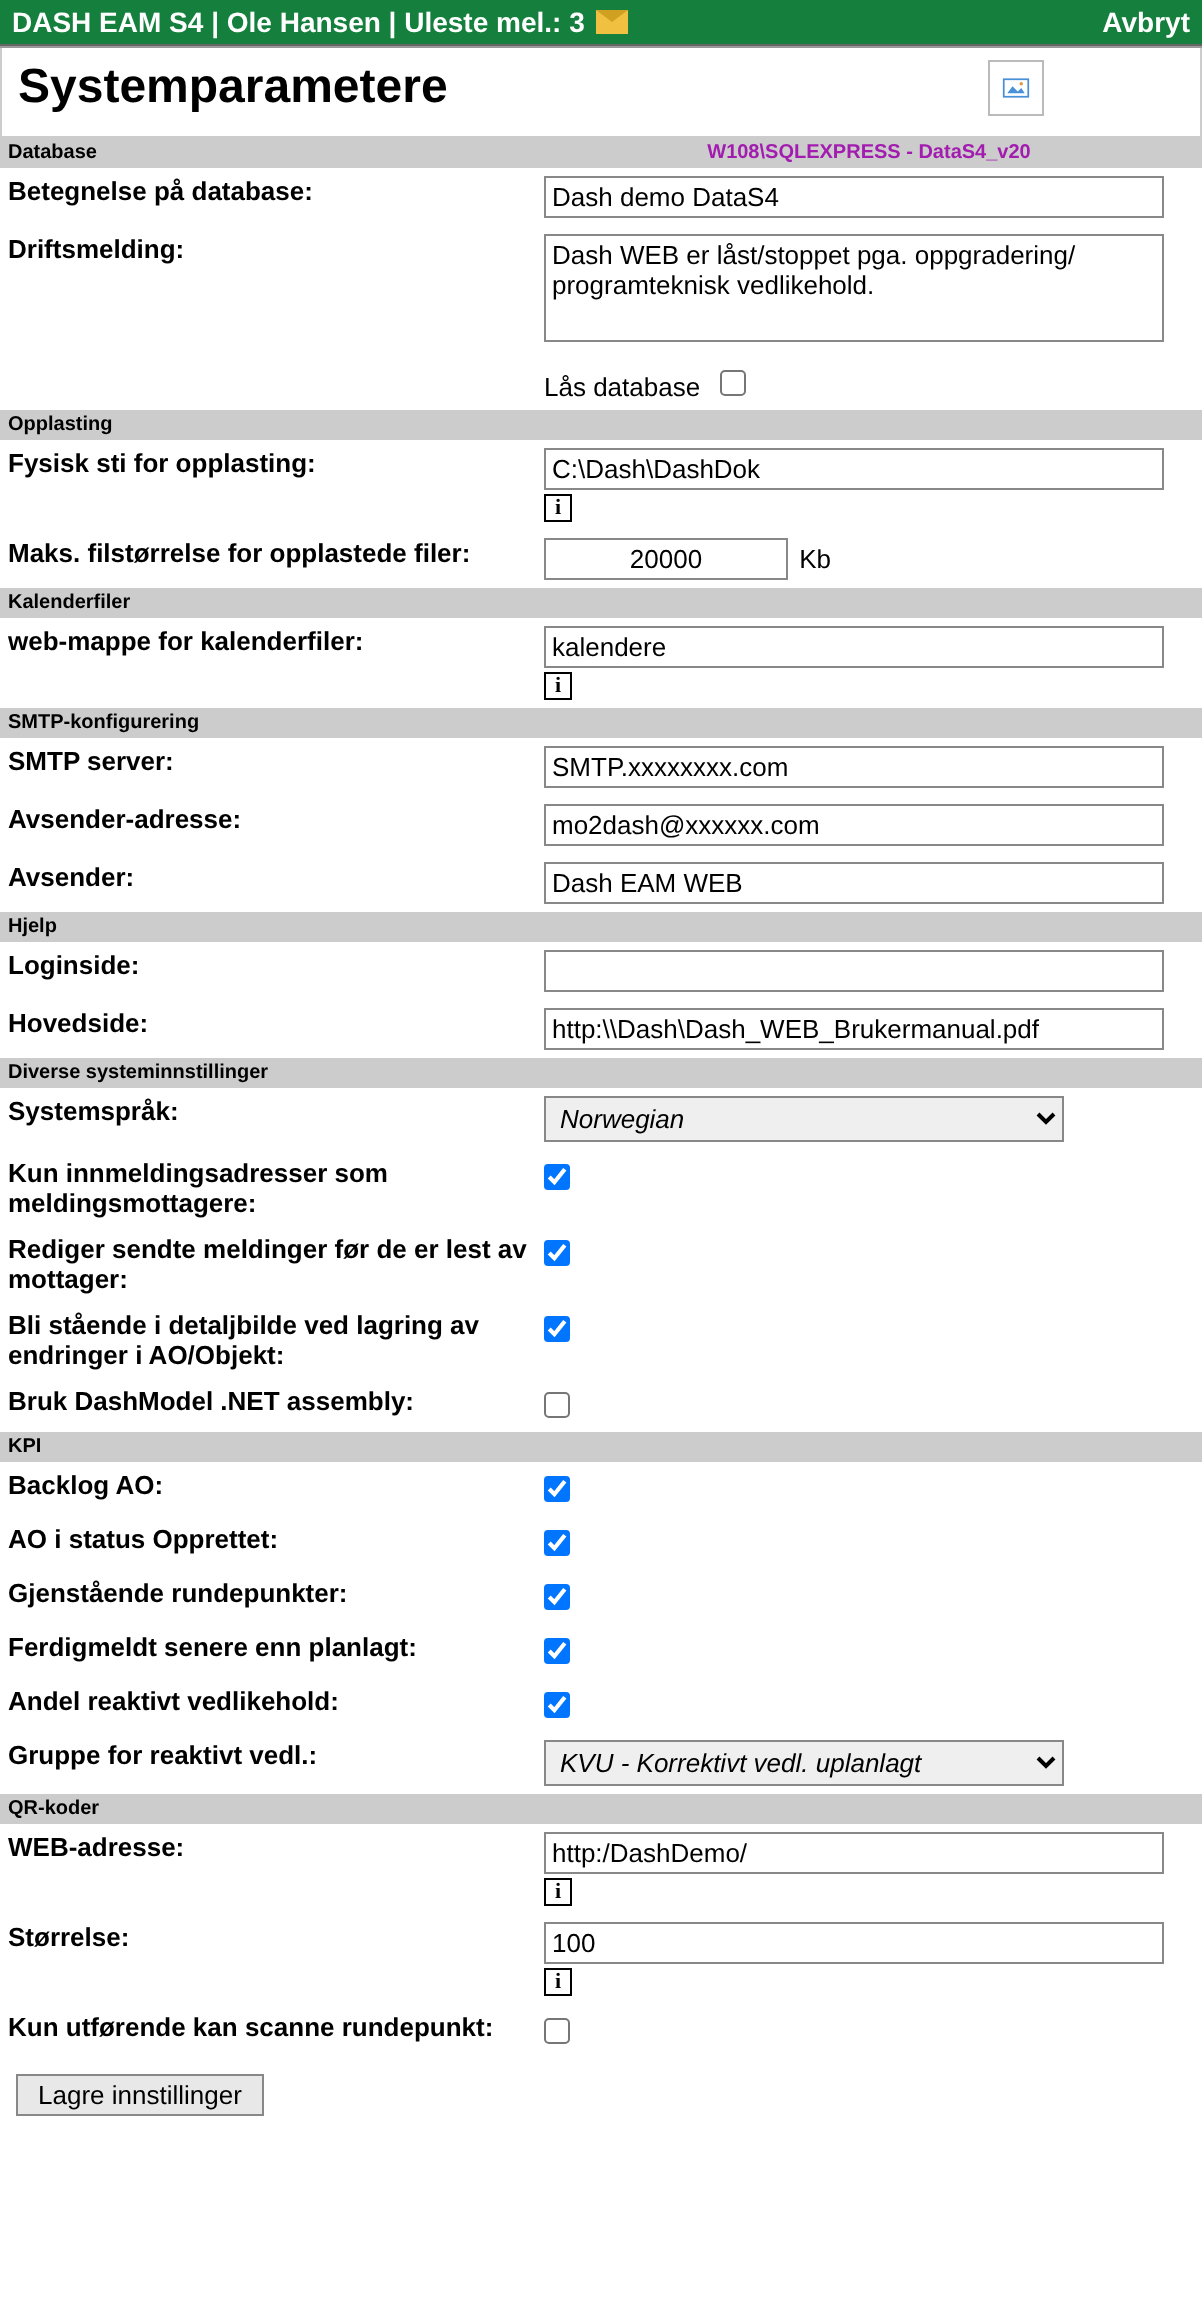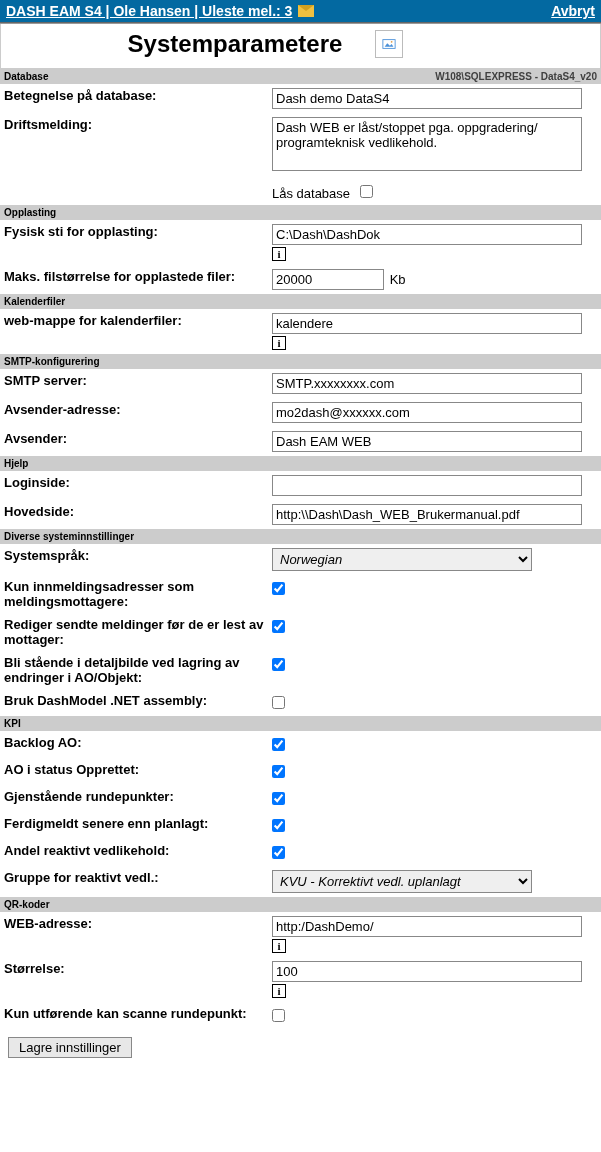--- a/index.html
+++ b/index.html
@@ -4,29 +4,28 @@
 <style>
   * { box-sizing: border-box; }
   body {
     margin: 0;
     font-family: Arial, sans-serif;
     font-size: 13px;
     background: #fff;
     width: 601px;
   }
   .topbar {
-    background: #0369a1;
+    background: #15803d;
     color: #fff;
     font-weight: bold;
     padding: 3px 6px;
     display: flex;
     justify-content: space-between;
     align-items: center;
     font-size: 14px;
-    text-decoration: underline;
   }
   .topbar-left { display: flex; align-items: center; gap: 4px; }
   .mail-icon {
     display: inline-block;
     width: 16px; height: 12px;
     background: #f0c040;
     position: relative;
     margin-left: 2px;
   }
   .mail-icon::before {
@@ -38,21 +37,21 @@
     border-top: 6px solid #d0a020;
   }
   .avbryt { font-weight: bold; }
   .divider {
     height: 2px;
     background: #999;
     border-top: 1px solid #666;
   }
   .page-title-row {
     display: flex;
-    justify-content: center;
+    justify-content: space-between;
     align-items: center;
     padding: 6px 8px 10px 8px;
     border: 1px solid #ccc;
     border-top: none;
     gap: 33px;
   }
   h1 {
     margin: 0;
     font-size: 24px;
     font-weight: bold;
@@ -70,23 +69,23 @@
   .section-header {
     background: #ccc;
     font-weight: bold;
     padding: 2px 4px;
     font-size: 10px;
     display: flex;
     position: relative;
   }
   .section-header .sh-label { flex: 0 0 268px; }
   .section-header .sh-value {
-    color: #404040;
+    color: #a21caf;
     flex: 1;
-    text-align: right;
+    text-align: center;
     font-weight: bold;
   }
   .form-table {
     width: 100%;
     border-collapse: collapse;
   }
   .form-table td {
     padding: 4px 4px;
     vertical-align: top;
     font-size: 13px;
@@ -102,21 +101,21 @@
     font-size: 13px;
     padding: 2px 3px;
     border: 1px solid #888;
   }
   textarea {
     resize: none;
     height: 54px;
   }
   .lock-row td { padding-left: 4px; }
   .lock-label { margin-right: 6px; }
-  input.small { width: 112px; text-align: left; }
+  input.small { width: 122px; text-align: center; }
   .kb-label { font-weight: normal; margin-left: 2px; }
   .info-box {
     display: inline-block;
     width: 14px;
     height: 14px;
     border: 1px solid #000;
     text-align: center;
     line-height: 12px;
     font-family: Georgia, serif;
     font-weight: bold;

